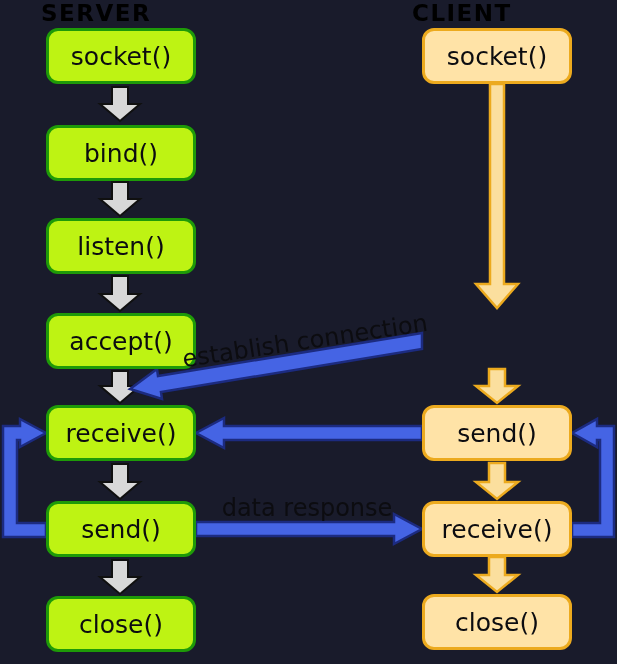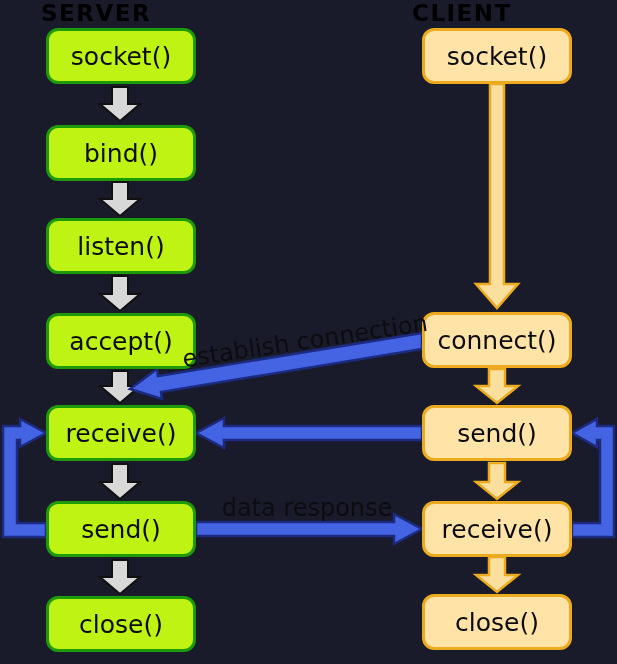--- a/index.html
+++ b/index.html
@@ -111,21 +111,20 @@
 
   <div class="box server" style="top:28px">socket()</div>
   <div class="box server" style="top:125px">bind()</div>
   <div class="box server" style="top:313px">accept()</div>
   <div class="box server" style="top:218px">listen()</div>
   <div class="box server" style="top:405px">receive()</div>
   <div class="box server" style="top:501px">send()</div>
   <div class="box server" style="top:596px">close()</div>
 
   <div class="box client" style="top:28px">socket()</div>
-  <div class="box client" style="top:312px">connect()</div>
   <div class="box client" style="top:405px">send()</div>
   <div class="box client" style="top:501px">receive()</div>
   <div class="box client" style="top:594px">close()</div>
 
   <div class="conn-label label-establish">establish connection</div>
   <div class="conn-label label-response">data response</div>
 
 </div>
 
 </body></html>

